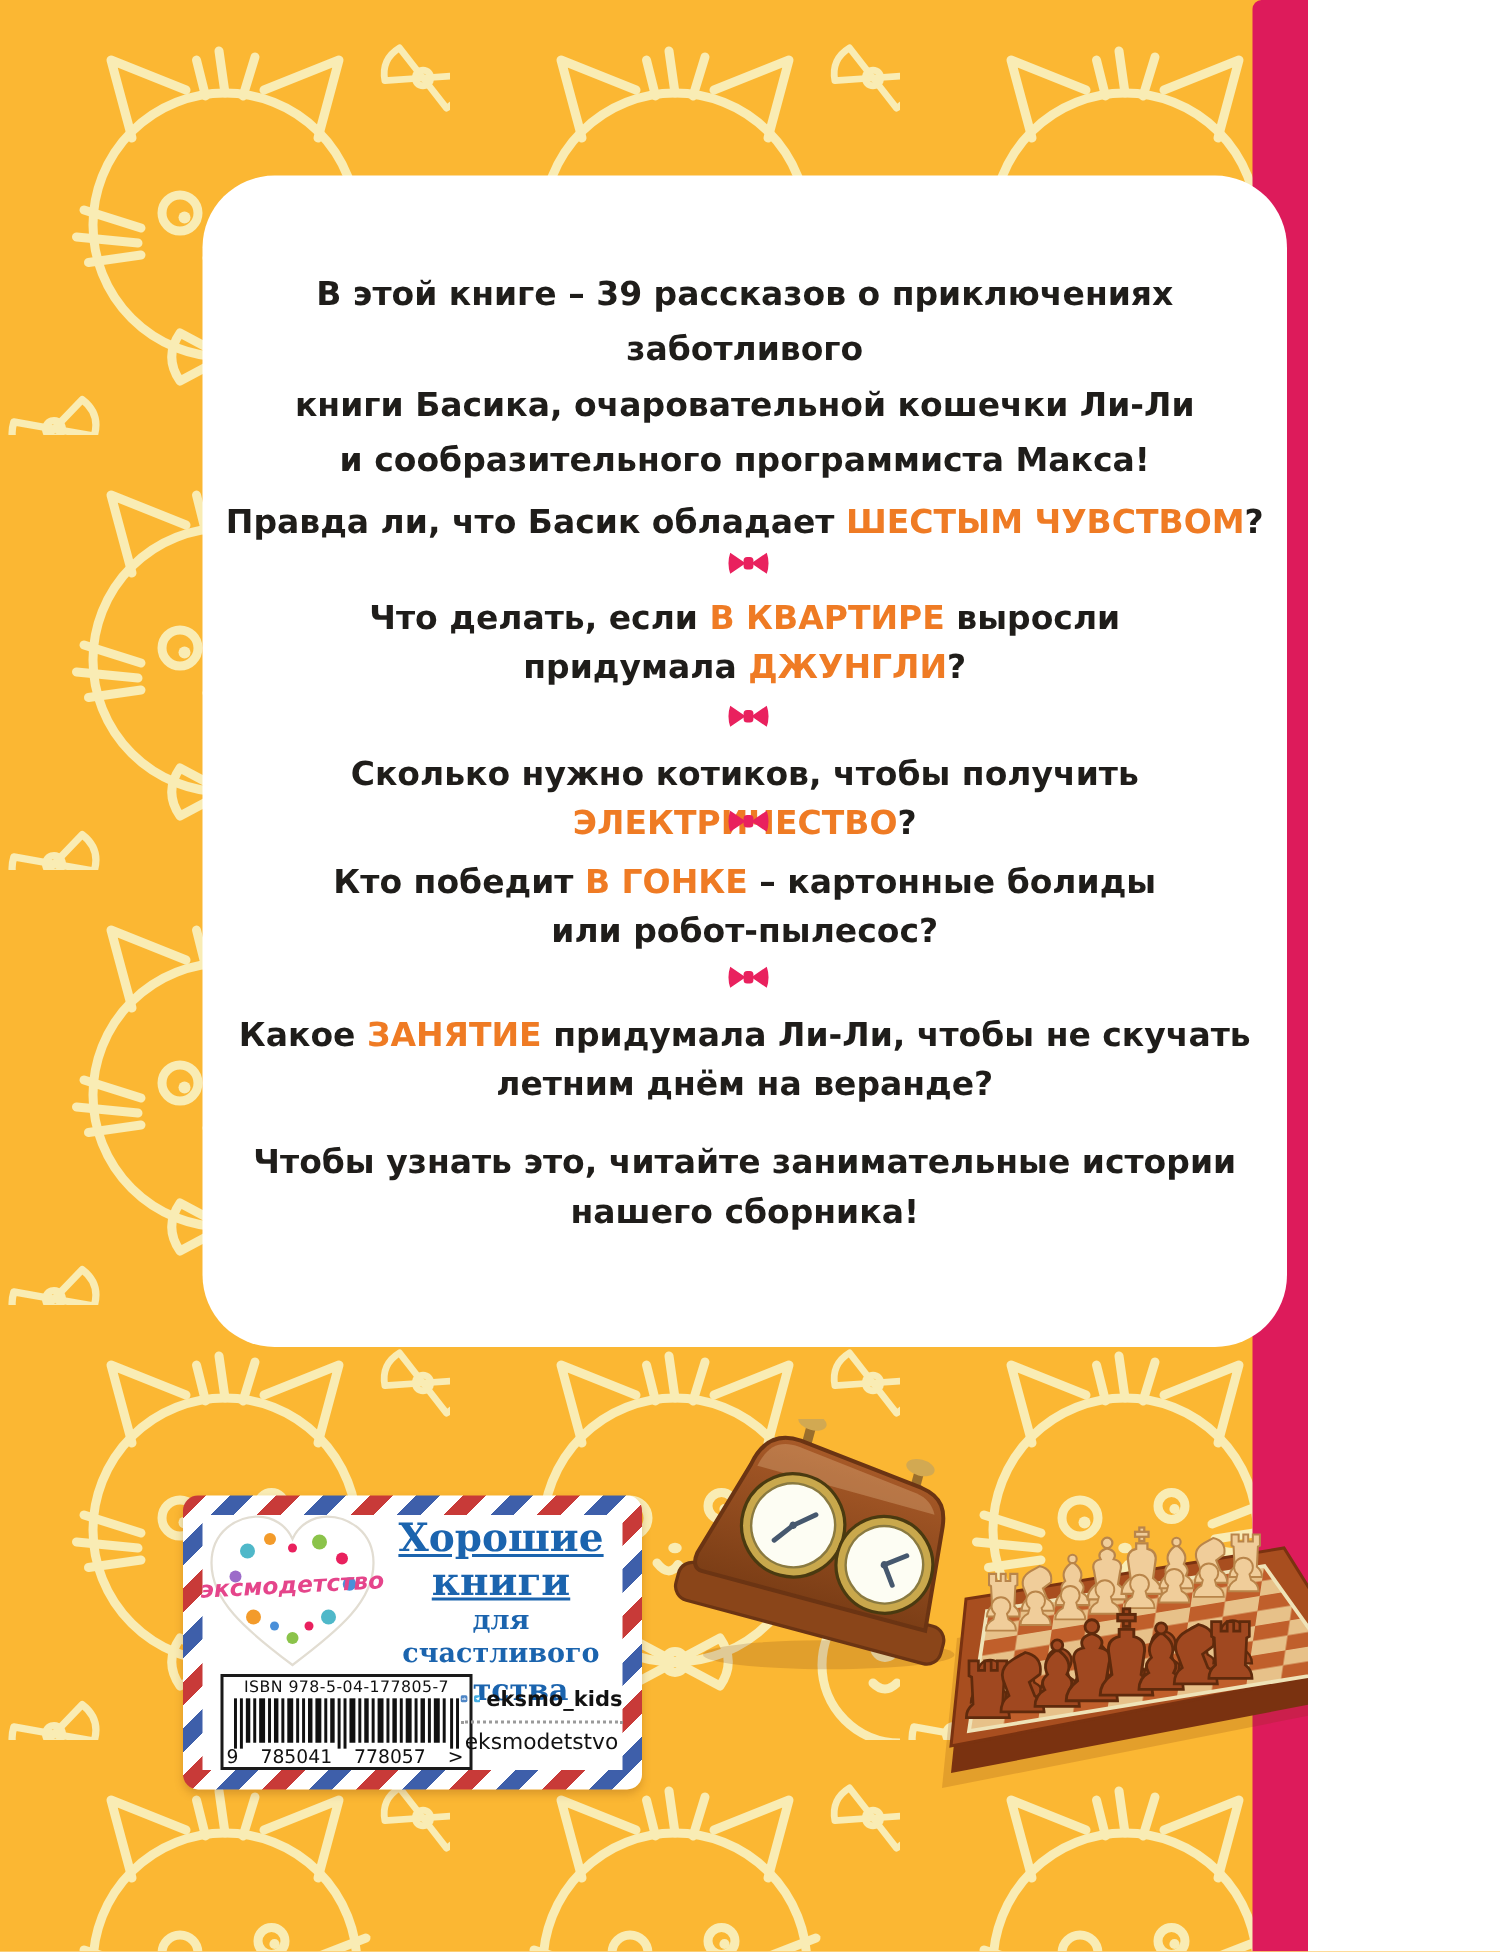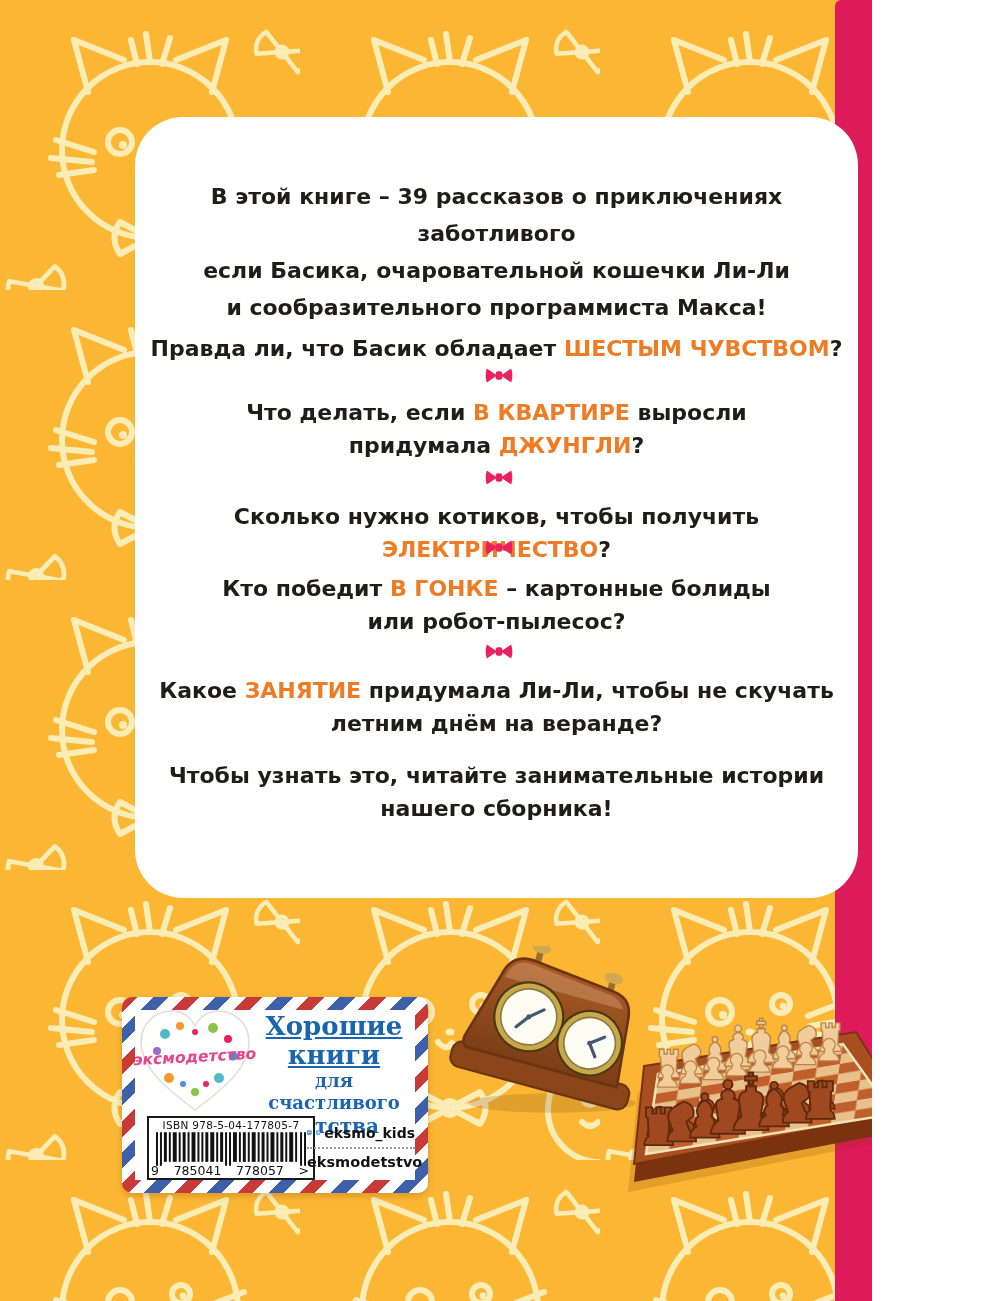--- a/index.html
+++ b/index.html
@@ -27,21 +27,21 @@
   .isbn{position:absolute;left:12px;top:106px;width:168px;height:64px;box-sizing:border-box;
         border:2px solid #1a1a1a;background:#fff;padding-top:1px;}
   .isbn-label{font-size:10.5px;line-height:12px;text-align:center;color:#111;letter-spacing:.3px;}
   .bars{display:block;margin:1px auto 0 auto;}
   .isbn-digits{display:flex;justify-content:space-between;padding:0 4px 0 2px;
                font-size:12.5px;line-height:13px;color:#111;margin-top:-2px;}
   .social{position:absolute;left:172px;top:114px;width:108px;}
   .social-row{display:flex;align-items:center;gap:4px;}
   .handle{font-size:14px;font-weight:bold;color:#121212;}
   .dots{border-top:2px dotted #9a9a9a;margin:6px 0 5px 0;}
-  .handle2{font-size:14.5px;font-weight:bold;color:#121212;text-align:left;}
+  .handle2{font-size:14.5px;font-weight:normal;color:#121212;text-align:center;}
   .clock-wrap{position:absolute;left:445px;top:946px;width:215px;height:168px;}
   .chess-wrap{position:absolute;left:598px;top:996px;width:330px;height:205px;}
   .lightp{fill:#F0CD9A;stroke:#B9854A;stroke-width:1px;}
   .darkp{fill:#A04820;stroke:#5F2A0C;stroke-width:1px;}
 </style>
 </head>
 <body>
 
 <div class="page">
 
@@ -92,21 +92,21 @@
     <rect width="1000" height="1301" fill="#FBB733"></rect>
     <rect width="1000" height="1301" fill="url(#cats)"></rect>
   </svg>
 
   <div class="spine"></div>
 
   <div class="blurb-card"></div>
 
   <div class="tblock intro" style="top:178px">
     <div>В этой книге – 39 рассказов о приключениях заботливого</div>
-    <div>если Басика, очаровательной кошечки Ли-Ли</div>
+    <div>книги Басика, очаровательной кошечки Ли-Ли</div>
     <div>и сообразительного программиста Макса!</div>
   </div>
 
   <div class="tblock" style="top:332px">
     <div><span>Правда ли, что Басик обладает </span><span class="hl">ШЕСТЫМ ЧУВСТВОМ</span><span>?</span></div>
   </div>
 
   <svg class="bow" style="top:366px" viewBox="0 0 32 20">
     <path d="M14,10 L3,2.5 Q0.5,10 3,17.5 Z M18,10 L29,2.5 Q31.5,10 29,17.5 Z" fill="#E9215E"></path>
     <rect x="12.5" y="5.5" width="7" height="9" rx="2.5" fill="#E9215E"></rect>

